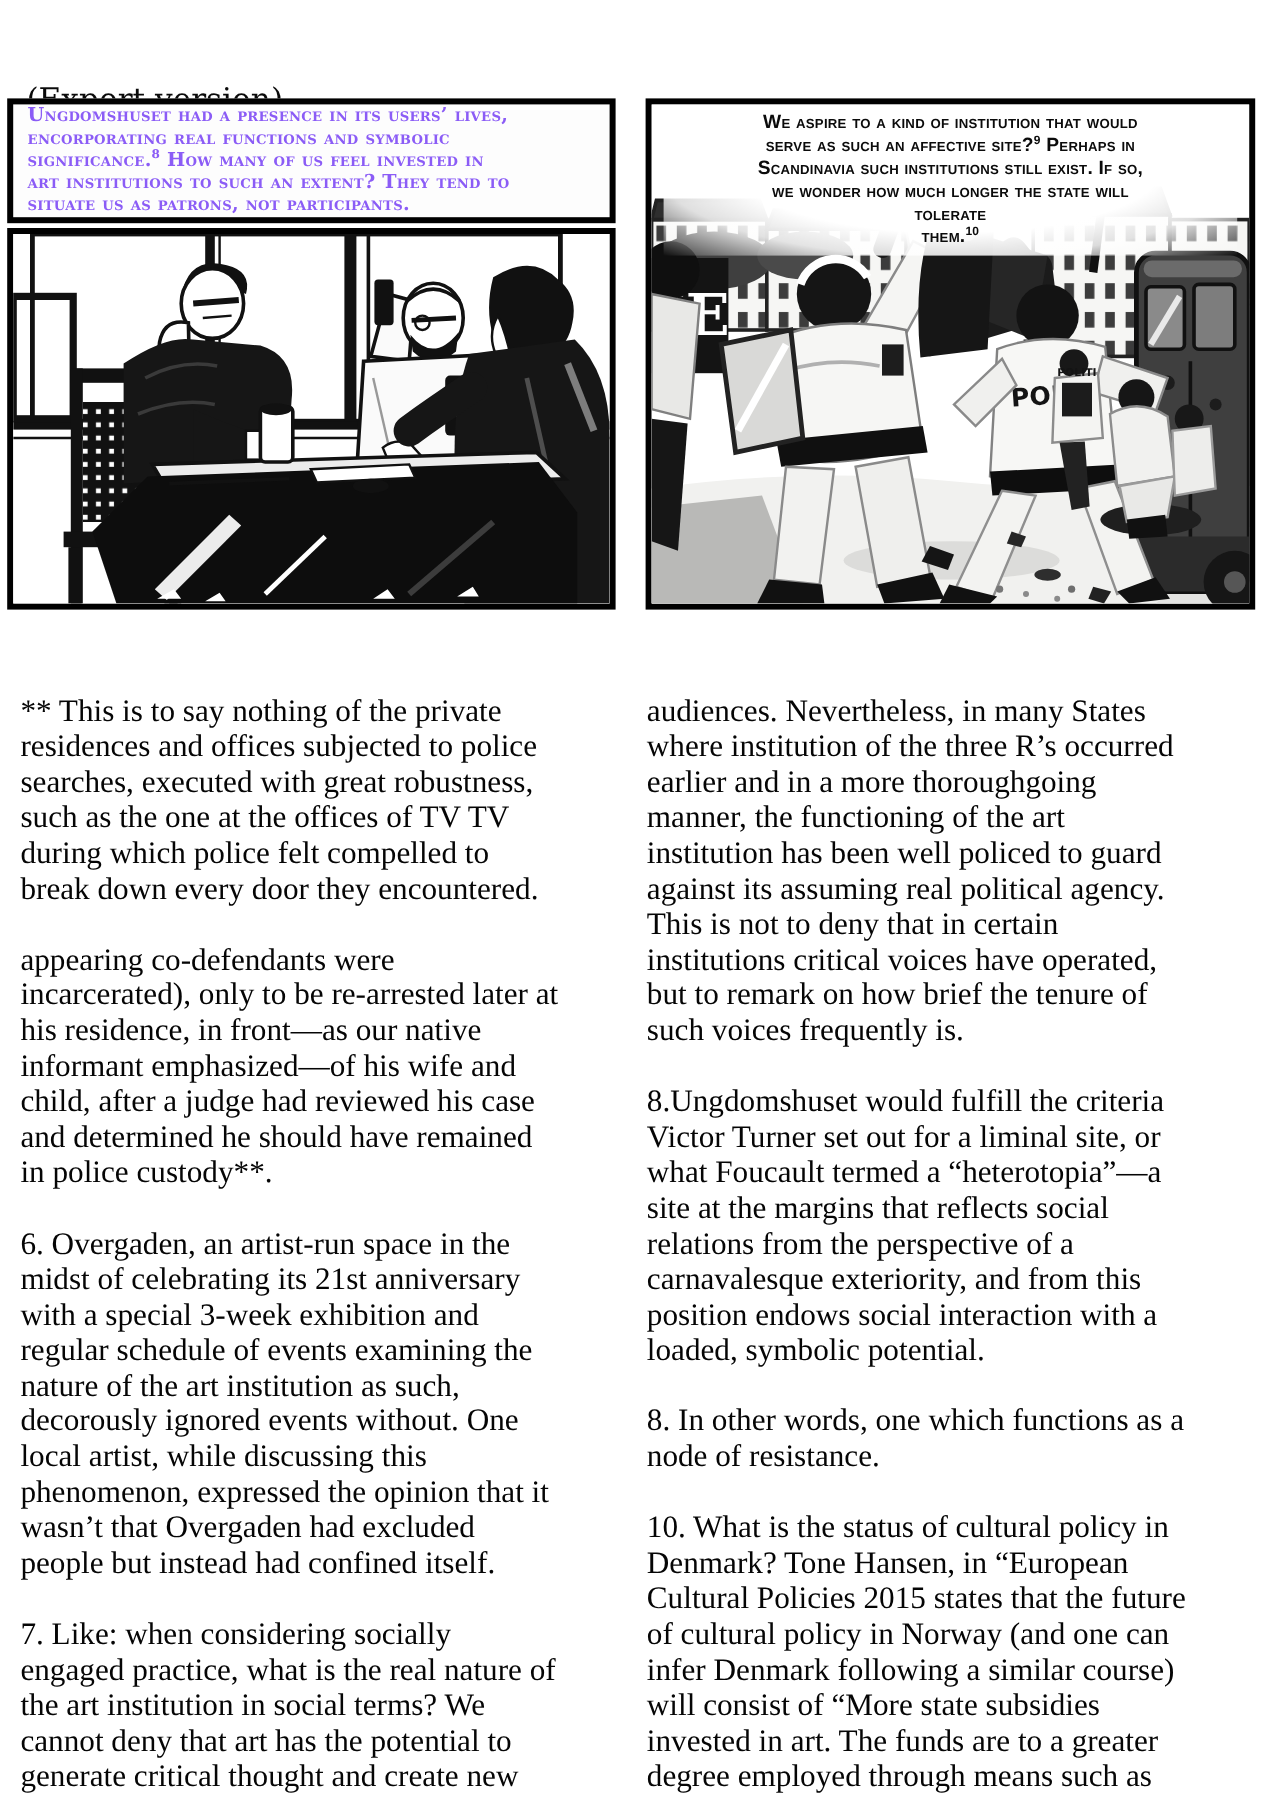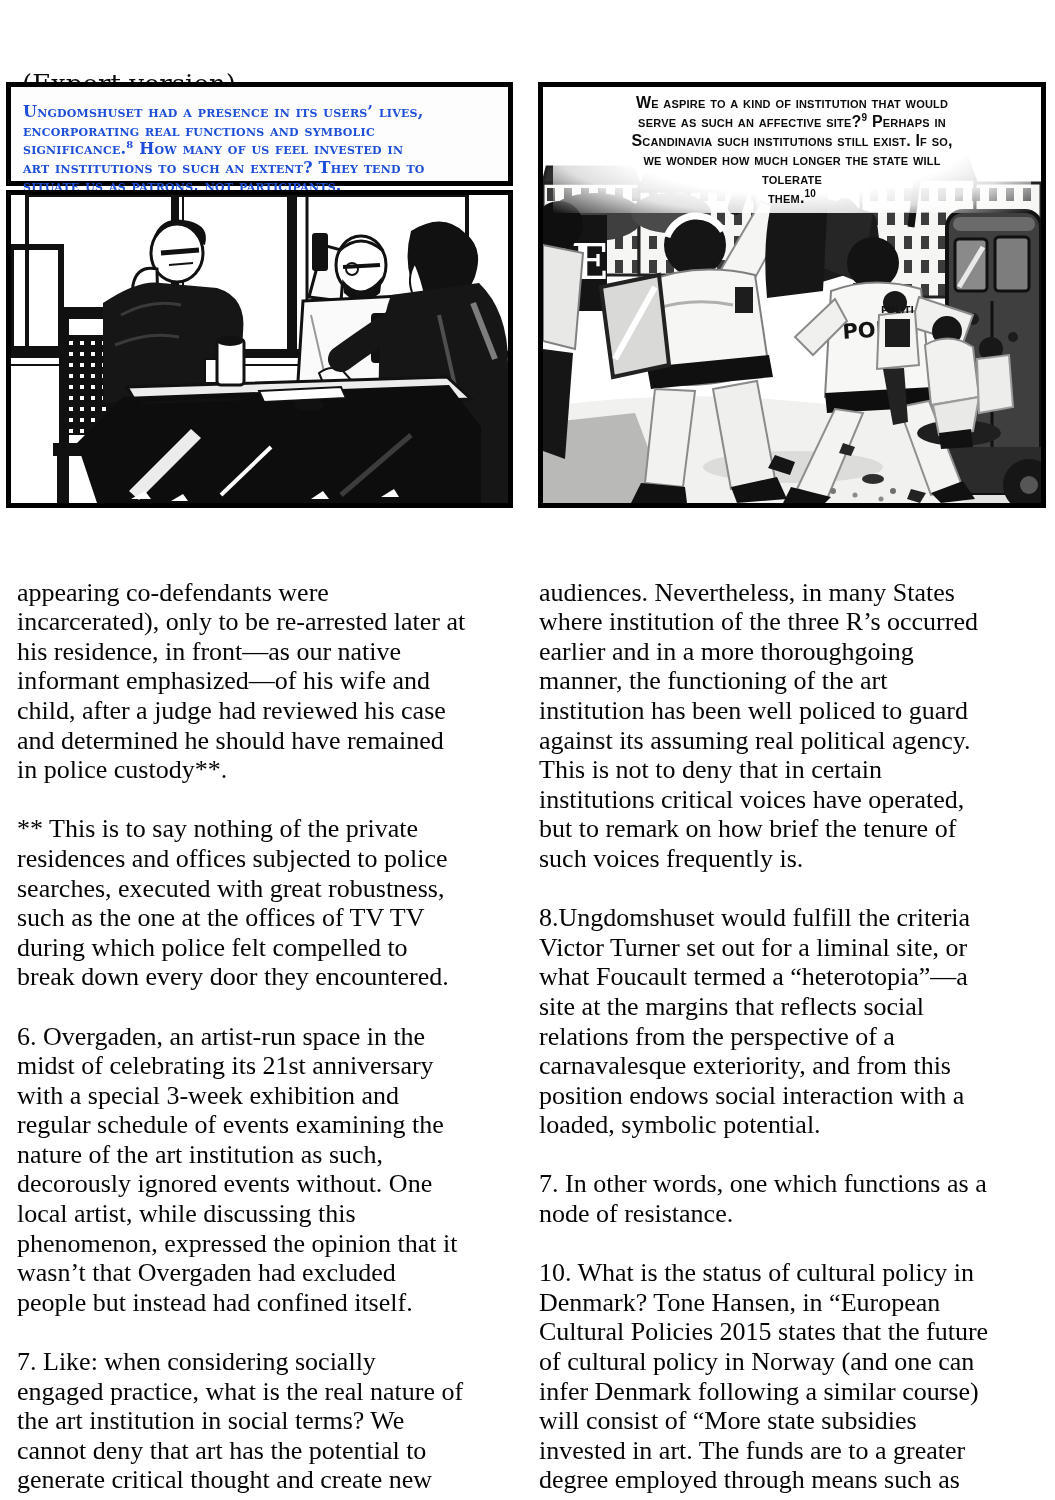--- a/index.html
+++ b/index.html
@@ -10,24 +10,24 @@
   .export-title {
     position:absolute; left:22px; top:42px;
     font-family:"DejaVu Serif", serif; font-size:26px; color:#0a0a0a;
     white-space:pre-line;
     margin-top:27px;
   }
   
   .caption-box {
     position:absolute; left:6px; top:82px; width:507px; height:104px;
     border:5px solid #000; box-sizing:border-box; background:#fdfdfd;
-    padding:16px 8px 0 12px;
+    padding:0 8px 0 12px;
     font-family:"DejaVu Serif", serif; font-weight:bold;
     font-variant:small-caps; font-size:16px; line-height:18.5px;
-    letter-spacing:0.2px; white-space:pre-line; color:#1d4ed8;
+    letter-spacing:0.2px; white-space:pre-line; color:#8b5cf6;
   }
   .art-box-left {
     position:absolute; left:6px; top:190px; width:507px; height:318px;
     border:5px solid #000; box-sizing:border-box; background:#fff;
   }
   .panel-right {
     position:absolute; left:538px; top:82px; width:508px; height:426px;
     border:5px solid #000; box-sizing:border-box; background:#fff;
   }
   .panel-right svg, .art-box-left svg { position:absolute; left:0; top:0; }
@@ -279,33 +279,33 @@
     </svg>
     <div class="caption-overlay"><span>We aspire to a kind of institution that would
 serve as such an affective site?</span><sup>9</sup><span> Perhaps in
 Scandinavia such institutions still exist. If so,
 we wonder how much longer the state will
 tolerate
 them.</span><sup>10</sup></div>
   </div>
 
   <div class="col col-left">
+    <p>** This is to say nothing of the private
+residences and offices subjected to police
+searches, executed with great robustness,
+such as the one at the offices of TV TV
+during which police felt compelled to
+break down every door they encountered.</p>
     <p>appearing co-defendants were
 incarcerated), only to be re-arrested later at
 his residence, in front—as our native
 informant emphasized—of his wife and
 child, after a judge had reviewed his case
 and determined he should have remained
 in police custody**.</p>
-    <p>** This is to say nothing of the private
-residences and offices subjected to police
-searches, executed with great robustness,
-such as the one at the offices of TV TV
-during which police felt compelled to
-break down every door they encountered.</p>
     <p>6. Overgaden, an artist-run space in the
 midst of celebrating its 21st anniversary
 with a special 3-week exhibition and
 regular schedule of events examining the
 nature of the art institution as such,
 decorously ignored events without. One
 local artist, while discussing this
 phenomenon, expressed the opinion that it
 wasn’t that Overgaden had excluded
 people but instead had confined itself.</p>
@@ -328,21 +328,21 @@
 but to remark on how brief the tenure of
 such voices frequently is.</p>
     <p>8.Ungdomshuset would fulfill the criteria
 Victor Turner set out for a liminal site, or
 what Foucault termed a “heterotopia”—a
 site at the margins that reflects social
 relations from the perspective of a
 carnavalesque exteriority, and from this
 position endows social interaction with a
 loaded, symbolic potential.</p>
-    <p>7. In other words, one which functions as a
+    <p>8. In other words, one which functions as a
 node of resistance.</p>
     <p><span>10. What is the status of cultural policy in
 Denmark? Tone Hansen, in “European
 Cultural Policies 2015 states that the future
 of cultural policy in Norway (and one can
 infer Denmark following a similar course)
 will consist of “More state subsidies
 invested in art. The funds are to a greater
 degree employed through means such as
 the </span><i>Forum for Culture and Business</i><span>, and

